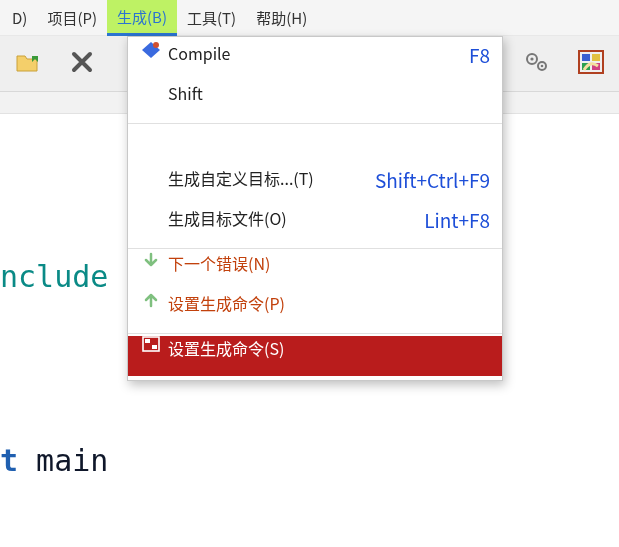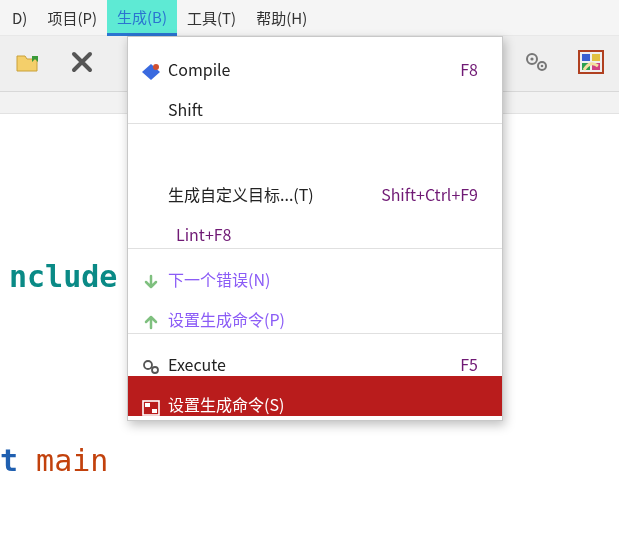--- a/index.html
+++ b/index.html
@@ -22,21 +22,21 @@
     border-bottom: 1px solid #e8e8e8;
   }
   .menubar-item {
     padding: 6px 10px;
     cursor: default;
     color: #333;
   }
   .menubar-item.active {
     color: #2b74d0;
     border-bottom: 3px solid #2b74d0;
-    background: #5eead4;
+    background: #bef264;
   }
   .toolbar {
     height: 56px;
     background: #efefef;
     border-bottom: 1px solid #d8d8d8;
     display: flex;
     align-items: center;
     padding: 0 14px;
     gap: 26px;
   }
@@ -58,51 +58,51 @@
     font-family: "DejaVu Sans Mono", Menlo, Consolas, monospace;
     font-size: 30px;
     line-height: 1.4;
     padding: 30px 0 0 0;
     white-space: pre;
     color: #222;
   }
   .line { padding-left: 0; margin: 6px 0; }
   .tok-pp { color: #0a8a86; }
   .tok-kw { color: #1f5fb0; font-weight: bold; }
-  .tok-id { color: #c2410c; }
-  .bold { font-weight: bold; margin-left: 9px; }
+  .tok-id { color: #0f172a; }
+  .bold { font-weight: normal; }
 
   .dropdown {
     position: absolute;
     left: 127px;
     top: 36px;
     width: 376px;
     background: #fff;
     border: 1px solid #c8c8c8;
     box-shadow: 2px 4px 10px rgba(0,0,0,0.25);
     z-index: 10;
     padding: 4px 0;
   }
   .dd-item {
     display: flex;
-    align-items: flex-end;
+    align-items: flex-start;
     height: 40px;
-    padding: 0 24px 0 8px;
+    padding: 0 12px 0 8px;
     color: #222;
   }
-  .dd-item.disabled { color: #8b5cf6; }
+  .dd-item.disabled { color: #c2410c; }
   .dd-item.selected { background: #b91c1c; color: #fff; }
   .dd-icon {
     width: 30px;
     display: flex;
     justify-content: center;
     align-items: center;
   }
   .dd-label { flex: 1; padding-left: 2px; font-size: 16px; }
-  .dd-accel { color: #701a75; font-size: 16px; padding-left: 10px; }
+  .dd-accel { color: #1d4ed8; font-size: 19px; padding-left: 10px; }
   .dd-sep { height: 1px; background: #e0e0e0; margin: 2px 0; }
 </style>
 </head>
 <body>
 
 <div class="menubar">
   <div class="menubar-item">D)</div>
   <div class="menubar-item">项目(P)</div>
   <div class="menubar-item active">生成(B)</div>
   <div class="menubar-item">工具(T)</div>
@@ -186,20 +186,21 @@
   </div>
 
   <div class="dd-item">
     <span class="dd-icon"></span>
     <span class="dd-label">生成自定义目标...(T)</span>
     <span class="dd-accel">Shift+Ctrl+F9</span>
   </div>
 
   <div class="dd-item">
     <span class="dd-icon"></span>
+    <span class="dd-label">生成目标文件(O)</span>
     <span class="dd-accel">Lint+F8</span>
   </div>
 
   <div class="dd-sep"></div>
 
   <div class="dd-item disabled">
     <span class="dd-icon">
       <svg width="18" height="18" viewBox="0 0 18 18">
           <path d="M9 3v8M4 9l5 5 5-5" fill="none" stroke="#7fc07f" stroke-width="2.5" stroke-linecap="round" stroke-linejoin="round"></path>
         </svg>
@@ -211,30 +212,20 @@
     <span class="dd-icon">
       <svg width="18" height="18" viewBox="0 0 18 18">
           <path d="M9 15V7M4 9l5-5 5 5" fill="none" stroke="#7fc07f" stroke-width="2.5" stroke-linecap="round" stroke-linejoin="round"></path>
         </svg>
     </span>
     <span class="dd-label">设置生成命令(P)</span>
   </div>
 
   <div class="dd-sep"></div>
 
-  <div class="dd-item">
-    <span class="dd-icon">
-      <svg width="20" height="18" viewBox="0 0 20 18">
-          <circle cx="7" cy="7" r="4" fill="none" stroke="#555" stroke-width="1.8"></circle>
-          <circle cx="14" cy="12" r="3" fill="none" stroke="#555" stroke-width="1.8"></circle>
-        </svg>
-    </span>
-    <span class="dd-label">Execute</span>
-    <span class="dd-accel">F5</span>
-  </div>
 
   <div class="dd-item selected">
     <span class="dd-icon">
       <svg width="18" height="16" viewBox="0 0 18 16">
           <rect x="1" y="1" width="16" height="14" fill="none" stroke="#fff" stroke-width="1.6"></rect>
           <rect x="3" y="3" width="5" height="4" fill="#fff"></rect>
           <rect x="10" y="9" width="5" height="4" fill="#fff"></rect>
         </svg>
     </span>
     <span class="dd-label">设置生成命令(S)</span>

